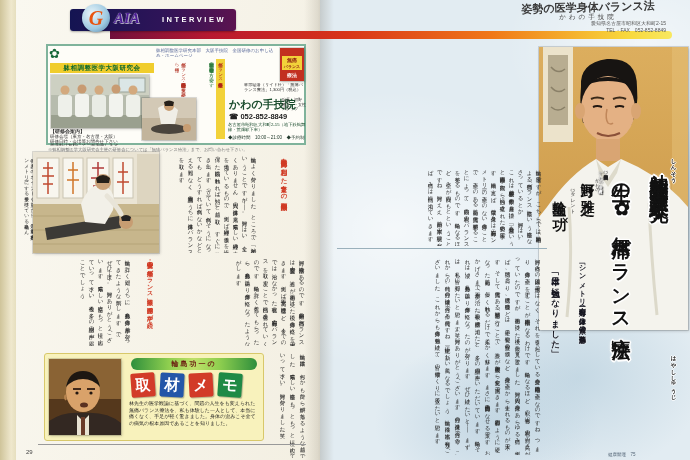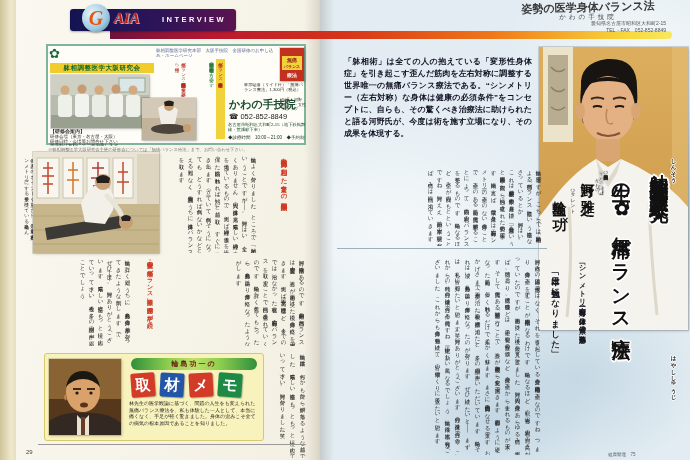--- a/index.html
+++ b/index.html
@@ -19,21 +19,21 @@
     #e2ecf2;}
   .gutter{left:304px;top:0;width:30px;height:460px;background:linear-gradient(90deg,rgba(90,80,60,0),rgba(90,80,60,.14) 45%,rgba(90,80,60,.20) 55%,rgba(90,80,60,0));}
   
   .logo-bar{left:70px;top:9px;width:166px;height:22px;border-radius:3px;
     background:linear-gradient(90deg,#141452,#2e1458 55%,#5c1350);box-shadow:0 1px 2px rgba(0,0,0,.3);}
   .globe{left:82px;top:4px;width:28px;height:28px;border-radius:50%;
     background:radial-gradient(circle at 35% 35%,#eaf6fa,#9cc8e0 60%,#4878a0);
     box-shadow:0 1px 2px rgba(0,0,0,.3);text-align:center;}
   .globe span{font-family:"Liberation Serif",serif;font-style:italic;font-weight:bold;font-size:20px;color:#e85510;line-height:28px;}
   .logo-aia{left:114px;top:10px;font-family:"Liberation Serif",serif;font-style:italic;font-weight:bold;
-    font-size:15px;color:#b91c1c;text-shadow:0 0 1px #fff,1px 1px 0 rgba(255,255,255,.6);}
+    font-size:15px;color:#4c1d95;text-shadow:0 0 1px #fff,1px 1px 0 rgba(255,255,255,.6);}
   .logo-itv{left:162px;top:15px;font-size:7.5px;color:#fff;letter-spacing:2.5px;font-weight:bold;}
   .grad-bar{left:110px;top:31px;width:562px;height:8px;border-radius:0 4px 4px 0;
     background:linear-gradient(90deg,#70103c,#b81830 18%,#d83418 42%,#f07818 68%,#f8d83c 92%,#f8e860);}
   .clinic-title{left:513px;top:0px;width:150px;font-family:"Liberation Serif",serif;font-weight:bold;
     font-size:11px;color:#3a3a3a;text-align:center;transform:rotate(-1.5deg);}
   .clinic-sub{left:513px;top:13px;width:150px;font-size:6.5px;color:#444;letter-spacing:3px;text-align:center;}
   .clinic-addr{left:538px;top:20px;width:128px;font-size:5px;color:#555;text-align:right;}
   .clinic-tel{left:538px;top:26.5px;width:128px;font-size:5px;color:#555;text-align:right;}
   
   .ad-box{left:46px;top:44px;width:260px;height:101px;background:#fefdf8;border:2px solid #7fb39b;box-sizing:border-box;}
@@ -44,21 +44,21 @@
     color:#136b2e;text-align:center;line-height:10px;letter-spacing:.5px;}
   .ad-seminar{left:2px;top:83px;width:90px;font-size:4.5px;line-height:4.8px;color:#333;overflow:hidden;height:17px;}
   .ad-seminar b{font-size:5px;}
   .ad-topnote{left:108px;top:2px;width:120px;height:9px;font-size:4.5px;color:#5a6a9a;overflow:hidden;}
   .ad-vred{left:108px;top:13px;width:30px;height:38px;font-size:4.5px;line-height:6.5px;color:#b23325;overflow:hidden;}
   .ad-vgreen{left:140px;top:13px;width:26px;height:38px;font-size:4.5px;line-height:6.5px;color:#2c7a3e;overflow:hidden;}
   .ad-ystrip{left:168px;top:13px;width:9px;height:80px;background:#f2d23a;font-size:4.5px;line-height:9px;color:#b02318;overflow:hidden;}
   .ad-booklabel{left:196px;top:37px;width:60px;height:12px;font-size:4.2px;line-height:4.6px;color:#333;overflow:hidden;}
   .ad-kawano{left:181px;top:51px;font-family:"Liberation Serif",serif;font-weight:bold;font-size:11px;color:#1b4d2e;white-space:nowrap;}
   .ad-director{left:234px;top:52px;width:24px;font-size:4px;line-height:4.6px;color:#333;}
-  .ad-phone{left:181px;top:66px;font-size:7.5px;font-weight:normal;color:#222;white-space:nowrap;}
+  .ad-phone{left:181px;top:66px;font-size:7.5px;font-weight:bold;color:#222;white-space:nowrap;}
   .ad-addr2{left:180px;top:77px;width:78px;font-size:4.3px;line-height:4.8px;color:#1b4d2e;}
   .ad-hours{left:180px;top:89px;width:78px;font-size:4.5px;color:#223a2c;}
   .ad-caption{left:48px;top:147px;width:250px;font-size:4.3px;color:#777;}
   
   .pa-caption{left:16px;top:155px;width:19px;height:86px;font-size:4.8px;line-height:6.3px;color:#333;overflow:hidden;}
   .body-txt{font-size:5.5px;line-height:9px;color:#2b2b2b;letter-spacing:.3px;overflow:hidden;}
   .ba-text{left:162px;top:153px;width:96px;height:100px;}
   .red-head{color:#d03a24;font-weight:bold;overflow:hidden;}
   .ba-head{left:259px;top:153px;width:32px;height:80px;font-size:6.5px;line-height:14px;letter-spacing:.5px;}
   .bb-head{left:134px;top:256px;width:20px;height:80px;font-size:6px;line-height:9px;letter-spacing:.3px;}
@@ -231,21 +231,20 @@
     <div class="abs memo-band">輪島功一の</div>
     <div class="abs tiles">
       <span class="tile t0">取</span><span class="tile t1">材</span><span class="tile t2">メ</span><span class="tile t3">モ</span>
     </div>
     <div class="abs memo-text">林先生の医学観論に基づく、問題の人生をも変えられた無痛バランス療法を、私も体験した一人として、本当に痛くなく、手足が軽く驚きました。身体の歪みこそ全ての病気の根本原因であることを知りました。</div>
   </div>
   <div class="abs v body-txt memo-side">輪島　本日は、何もかも目から鱗が落ちるような感じでした。素晴らしい療法をもっともっと世に広めていって下さい。河野　分かりました（笑）。</div>
   <div class="abs lp-rule"></div>
   <div class="abs lp-pageno">29</div>
 
-  <div class="abs intro">「躰相術」は全ての人の抱えている「変形性身体症」を引き起こす歪んだ筋肉を左右対称に調整する世界唯一の無痛バランス療法である。“シンメトリー（左右対称）な身体は健康の必須条件”をコンセプトに、自らも、その驚くべき治療法に助けられたと語る河野氏が、今度は術を施す立場になり、その成果を体現する。</div>
 
   <svg class="abs photo-frame" style="left:539px;top:47px" width="149" height="283">
     <defs>
       <linearGradient id="wall" x1="0" y1="0" x2="0" y2="1">
         <stop offset="0" stop-color="#dcae5e"></stop>
           <stop offset="1" stop-color="#c79344"></stop>
       </linearGradient>
     </defs>
     <rect width="149" height="283" fill="url(#wall)"></rect>
     <rect x="133" width="16" height="283" fill="#e6c27a" opacity=".5"></rect>

